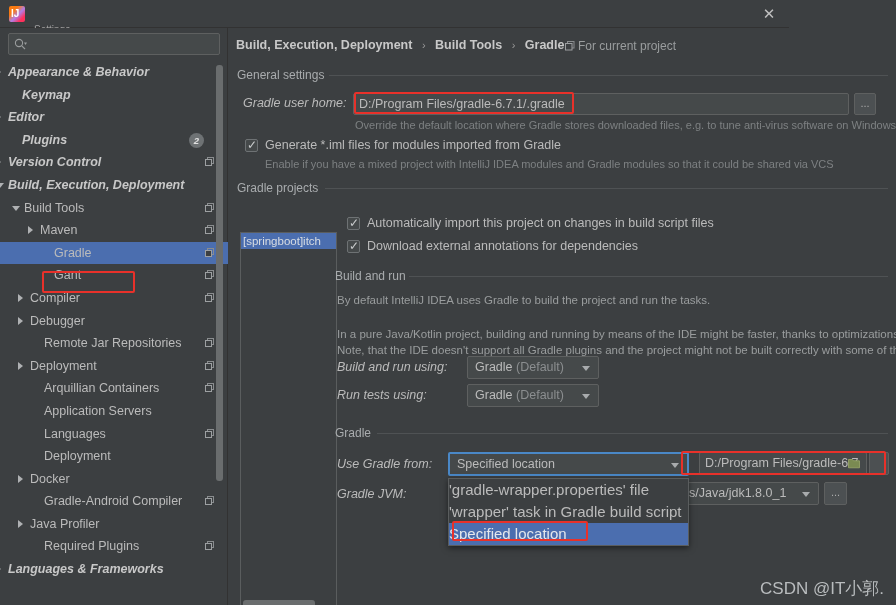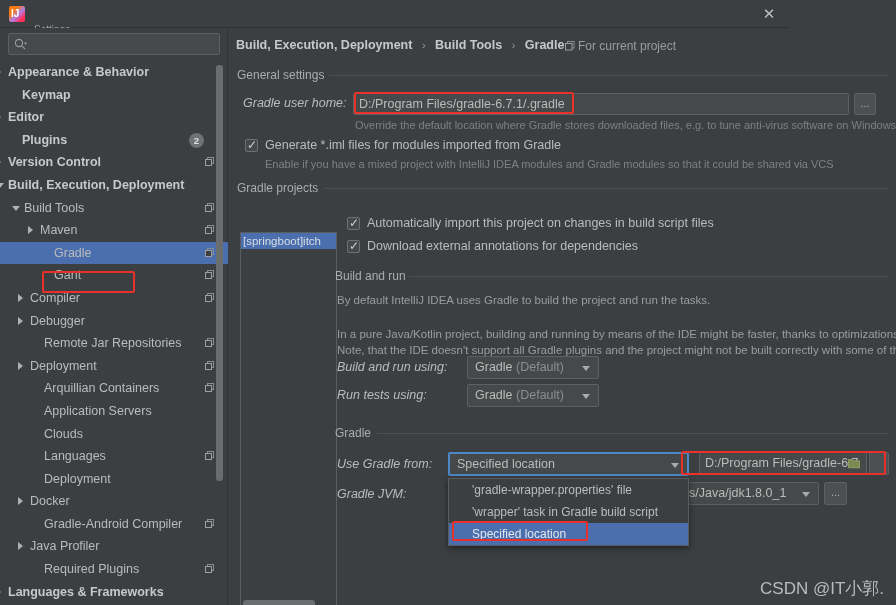--- a/index.html
+++ b/index.html
@@ -60,21 +60,21 @@
 
   #tree {
     position: absolute; left: 0; top: 33px; width: 228px; height: 544px;
     overflow: hidden;
   }
   .tree-row {
     position: relative; height: 22.6px; width: 228px;
     color: #bbbbbb; font-size: 12.5px; line-height: 22.6px;
     white-space: nowrap; cursor: pointer;
   }
-  .tree-row.bold { font-weight: bold; color: #c8c8c8; }
+  .tree-row.bold { font-weight: bold; color: #c8c8c8; font-style: italic; }
   .tree-row.selected { background: #4b6eaf; }
   .tree-row .arrow {
     position: absolute; width: 9px; height: 9px; top: 7px;
   }
   .tree-row .arrow.collapsed {
     border-left: 5px solid #afb1b3;
     border-top: 4px solid transparent;
     border-bottom: 4px solid transparent;
     width: 0; height: 0;
   }
@@ -217,21 +217,21 @@
   }
 
   
   #dropdown-popup {
     position: absolute; left: 219px; top: 450px; width: 241px; height: 68px;
     background: #3c3f41; border: 1px solid #5a5d5e;
     box-shadow: 0 2px 6px rgba(0,0,0,0.5); z-index: 40;
   }
   .dd-item {
     position: relative; height: 22px; color: #bbbbbb;
-    font-size: 12px; line-height: 22px; padding-left: 23px;
+    font-size: 15px; line-height: 22px; padding-left: 0;
     white-space: nowrap; cursor: pointer;
   }
   .dd-item.active { background: #4b6eaf; color: #e3e7ec; }
 
   
   .redbox {
     position: absolute; border: 2px solid #e8312a;
     border-radius: 2px; pointer-events: none; z-index: 50;
   }
 
@@ -352,23 +352,20 @@
         <span class="label" style="left: 44px;">Arquillian Containers</span>
         <span class="copy-icon">
           <span class="back"></span>
           <span class="front"></span>
         </span>
       </div>
       <div class="tree-row">
         <span class="label" style="left: 44px;">Application Servers</span>
       </div>
       <div class="tree-row">
-        <span class="label" style="left: 44px;">Clouds</span>
-      </div>
-      <div class="tree-row">
         <span class="label" style="left: 44px;">Languages</span>
         <span class="copy-icon">
           <span class="back"></span>
           <span class="front"></span>
         </span>
       </div>
       <div class="tree-row">
         <span class="label" style="left: 44px;">Deployment</span>
       </div>
       <div class="tree-row">

